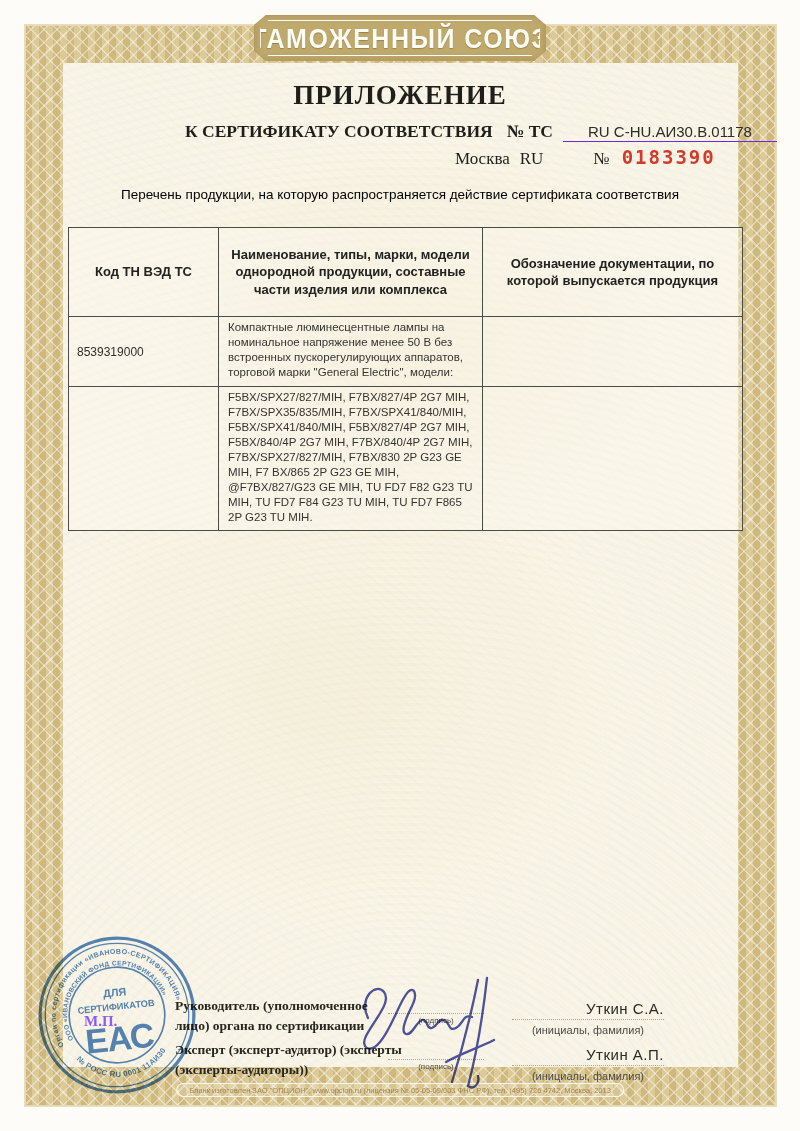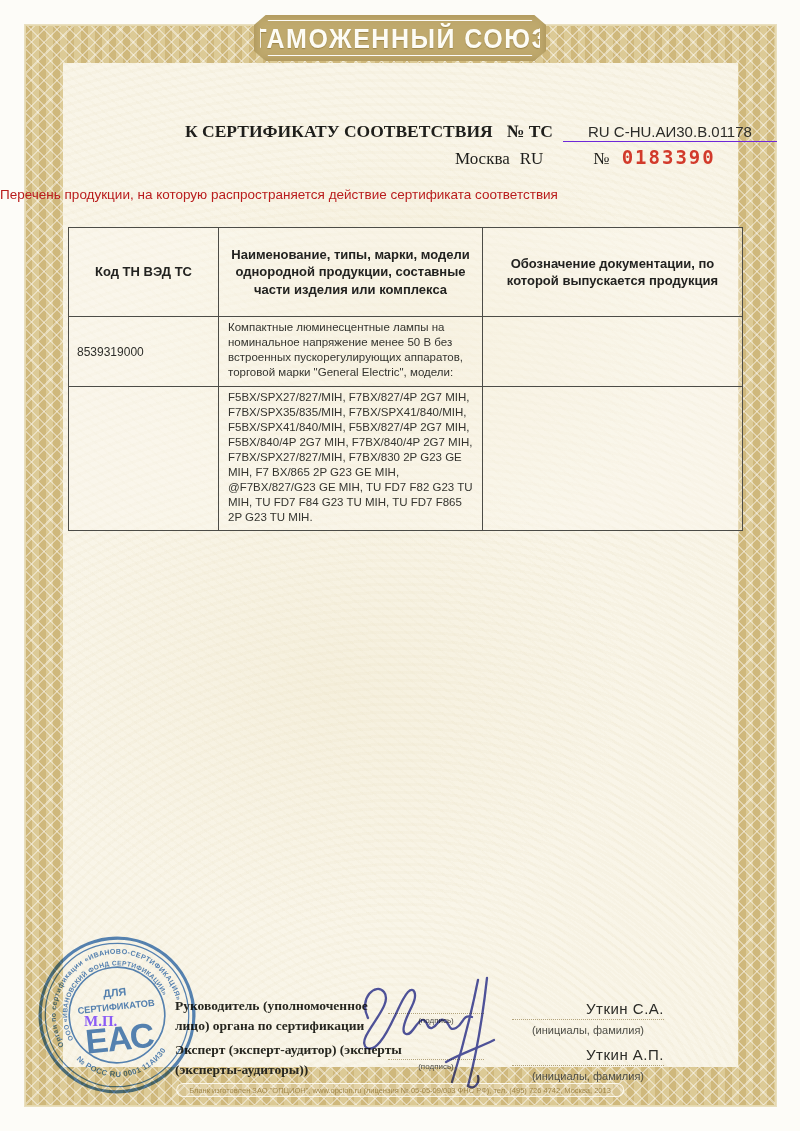--- a/index.html
+++ b/index.html
@@ -65,22 +65,22 @@
     position:absolute; top:146px; left:455px; display:flex; align-items:baseline; z-index:3;
     font-family:"Liberation Serif", serif; font-size:17px; color:#1e1e1b;
   }
   .series-region { margin-left:10px; }
   .series-no-sign { margin-left:50px; }
   .series-number {
     margin-left:12px; font-family:"DejaVu Sans Mono", monospace; font-weight:bold;
     font-size:19px; letter-spacing:2px; color:#d23a2b;
   }
   .intro-line {
-    position:absolute; top:187px; left:0; width:100%; text-align:left;
-    font-size:13.5px; color:#b91c1c; z-index:3;
+    position:absolute; top:187px; left:0; width:100%; text-align:center;
+    font-size:13.5px; color:#000000; z-index:3;
   }
   
   .product-table {
     position:absolute; left:68px; top:227px; z-index:3;
     border-collapse:collapse; table-layout:fixed; width:674px;
     background:rgba(252,249,240,.35);
   }
   .product-table th, .product-table td {
     border:1px solid #4c4c47; overflow:hidden;
   }
@@ -152,20 +152,21 @@
 
   <div class="border-band"></div>
   <div class="inner-area"></div>
 
   <div class="badge">
     <div class="badge-inner">
       <span class="badge-text">ТАМОЖЕННЫЙ СОЮЗ</span>
     </div>
   </div>
 
+  <div class="doc-title">ПРИЛОЖЕНИЕ</div>
 
   <div class="cert-line">
     <span>К СЕРТИФИКАТУ СООТВЕТСТВИЯ</span>
     <span class="cert-no-label">№ ТС</span>
     <span class="cert-number">RU C-HU.АИ30.B.01178</span>
   </div>
 
   <div class="series-line">
     <span>Москва</span>
     <span class="series-region">RU</span>

